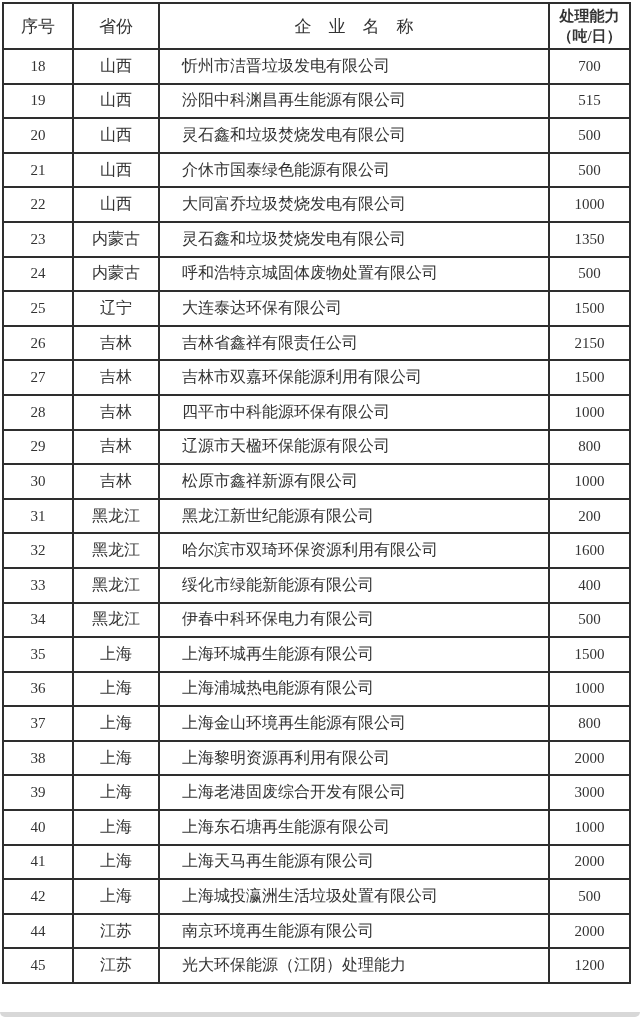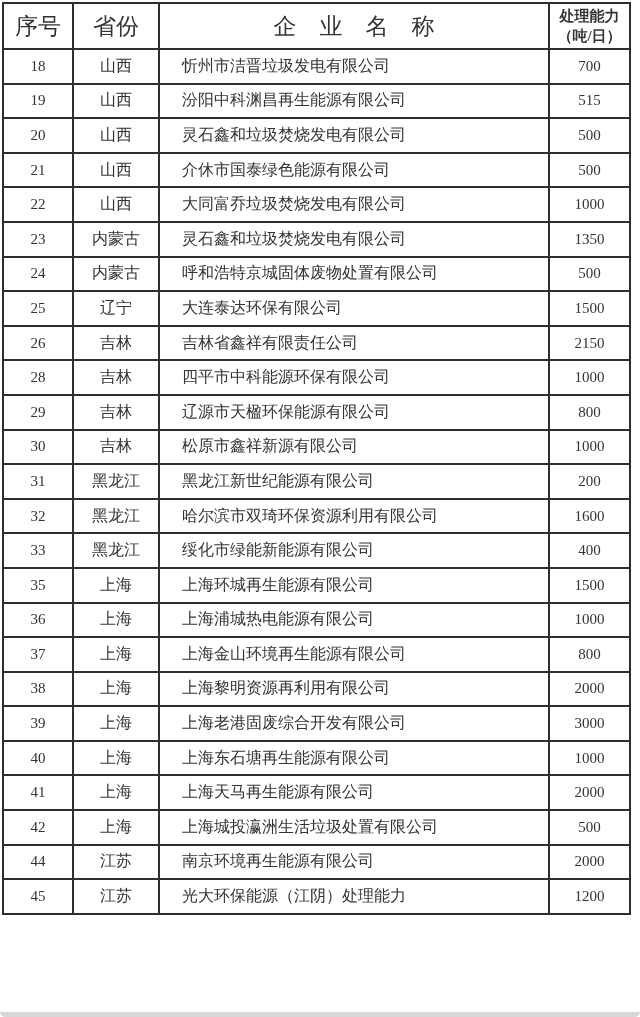--- a/index.html
+++ b/index.html
@@ -36,21 +36,21 @@
     font-weight: normal;
     color: var(--text-color);
   }
   .cap-table thead tr { height: 46px; }
   .cap-table tbody tr { height: 34.6px; }
   .col-no   { width: 70px; }
   .col-prov { width: 86px; }
   .col-comp { width: 390px; }
   .col-cap  { width: 81px; }
   th.h-no, th.h-prov, th.h-comp {
-    font-size: 23px;
+    font-size: 17px;
     text-align: center;
   }
   th.h-cap {
     font-size: 15px;
     text-align: center;
     line-height: 1.35;
     font-weight: bold;
   }
   td.c-no, td.c-cap {
     text-align: center;
@@ -152,20 +152,26 @@
     <td class="c-cap">1500</td>
   </tr>
 
   <tr>
     <td class="c-no">26</td>
     <td class="c-prov">吉林</td>
     <td class="c-comp">吉林省鑫祥有限责任公司</td>
     <td class="c-cap">2150</td>
   </tr>
 
+  <tr>
+    <td class="c-no">27</td>
+    <td class="c-prov">吉林</td>
+    <td class="c-comp">吉林市双嘉环保能源利用有限公司</td>
+    <td class="c-cap">1500</td>
+  </tr>
 
   <tr>
     <td class="c-no">28</td>
     <td class="c-prov">吉林</td>
     <td class="c-comp">四平市中科能源环保有限公司</td>
     <td class="c-cap">1000</td>
   </tr>
 
   <tr>
     <td class="c-no">29</td>
@@ -195,20 +201,26 @@
     <td class="c-cap">1600</td>
   </tr>
 
   <tr>
     <td class="c-no">33</td>
     <td class="c-prov">黑龙江</td>
     <td class="c-comp">绥化市绿能新能源有限公司</td>
     <td class="c-cap">400</td>
   </tr>
 
+  <tr>
+    <td class="c-no">34</td>
+    <td class="c-prov">黑龙江</td>
+    <td class="c-comp">伊春中科环保电力有限公司</td>
+    <td class="c-cap">500</td>
+  </tr>
 
   <tr>
     <td class="c-no">35</td>
     <td class="c-prov">上海</td>
     <td class="c-comp">上海环城再生能源有限公司</td>
     <td class="c-cap">1500</td>
   </tr>
 
   <tr>
     <td class="c-no">36</td>

